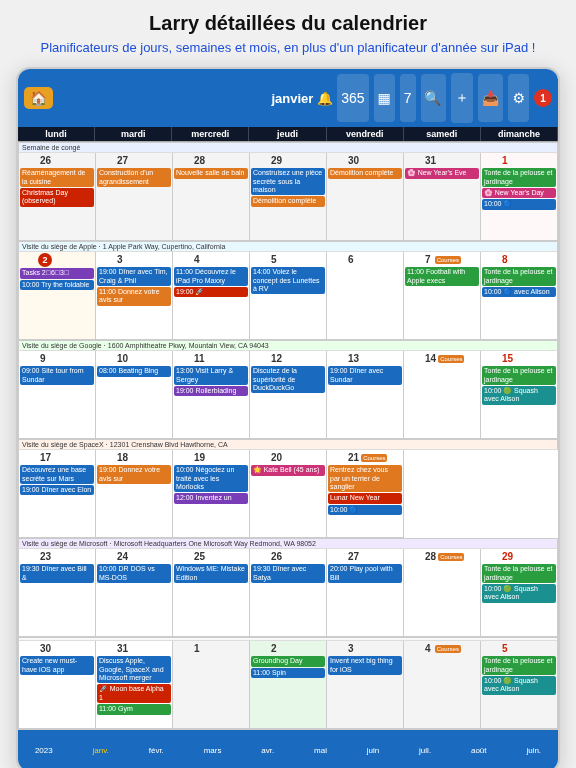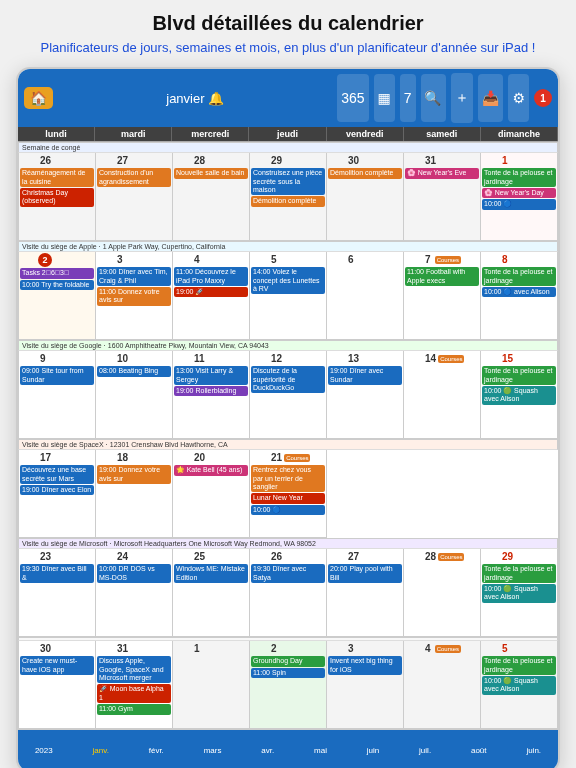--- a/index.html
+++ b/index.html
@@ -58,23 +58,23 @@
     .nav-home {
       background: #e8a020;
       border-radius: 5px;
       padding: 3px 6px;
       color: #fff;
       font-size: 14px;
     }
     .nav-month-title {
       color: #fff;
       font-size: 13px;
-      font-weight: 400;
+      font-weight: 700;
       flex: 1;
-      text-align: center;
+      text-align: right;
     }
     .nav-icons {
       display: flex;
       gap: 5px;
       align-items: center;
     }
     .nav-icon {
       color: #fff;
       font-size: 14px;
       background: rgba(255,255,255,0.15);
@@ -89,21 +89,21 @@
       display: flex;
       align-items: center;
       justify-content: center;
       font-size: 10px;
       color: #fff;
       font-weight: 700;
     }
     .dow-row {
       display: grid;
       grid-template-columns: repeat(7, 1fr);
-      background: #404040;
+      background: #0f172a;
       border-bottom: 1px solid #aaa;
     }
     .dow-cell {
       color: #fff;
       font-size: 9px;
       font-weight: 600;
       text-align: center;
       padding: 2px 0;
       border-right: 1px solid rgba(255,255,255,0.2);
     }
@@ -197,21 +197,21 @@
     }
     .full-cal {
       border-top: 1px solid #ccc;
     }
   </style>
 </head>
 <body>
 
 <div class="outer-wrapper">
   <div class="promo-header">
-    <div class="promo-title">Blvd détaillées du calendrier</div>
+    <div class="promo-title">Larry détaillées du calendrier</div>
     <div class="promo-subtitle">Planificateurs de jours, semaines et mois, en plus d'un planificateur d'année sur iPad !</div>
   </div>
 
   <div class="device-frame">
 
 
     <div class="nav-bar">
       <div class="nav-home">🏠</div>
       <div class="nav-month-title">
         <span>janvier</span> 🔔
@@ -423,20 +423,27 @@
           <div class="event event-blue">19:00 Dîner avec Elon</div>
         </div>
 
         <div class="cal-cell">
           <div class="cell-top">
               <span class="date-num normal">18</span>
             </div>
           <div class="event event-orange">19:00 Donnez votre avis sur</div>
         </div>
 
+        <div class="cal-cell">
+          <div class="cell-top">
+              <span class="date-num normal">19</span>
+            </div>
+          <div class="event event-blue">10:00 Négociez un traité avec les Morlocks</div>
+          <div class="event event-purple">12:00 Inventez un</div>
+        </div>
 
         <div class="cal-cell">
           <div class="cell-top">
               <span class="date-num normal">20</span>
             </div>
           <div class="event event-pink">🌟 Kate Bell (45 ans)</div>
         </div>
 
         <div class="cal-cell">
           <div class="cell-top">

